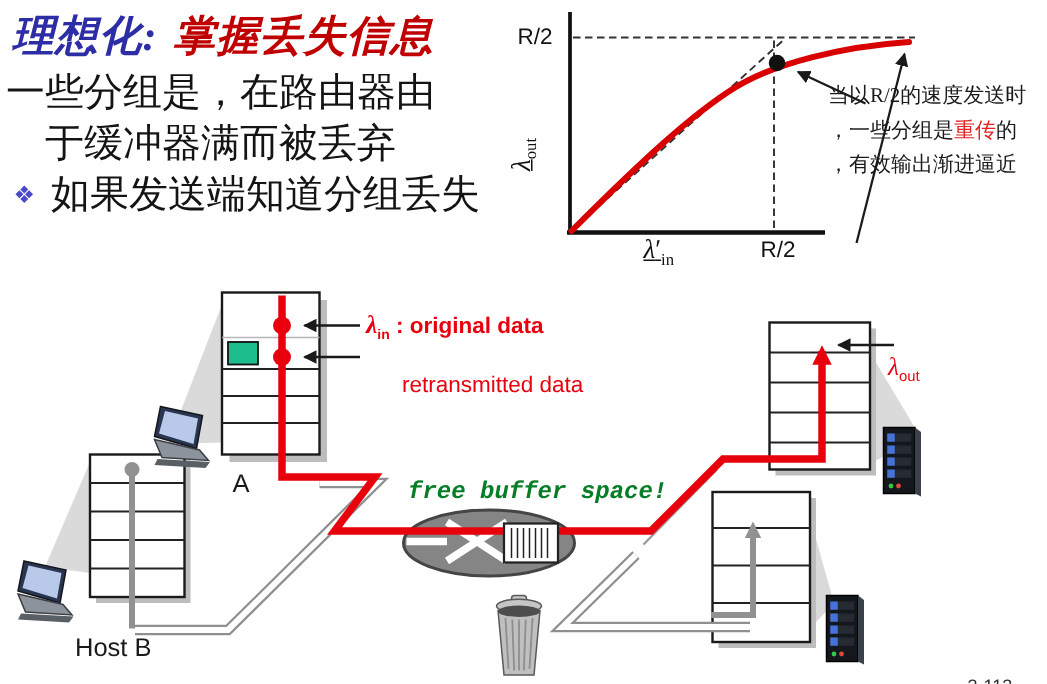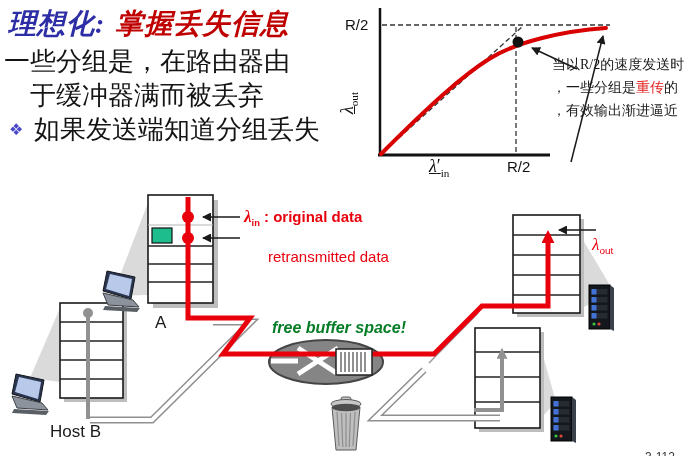--- a/index.html
+++ b/index.html
@@ -13,21 +13,21 @@
   .bullet-marker{font-size:16px;color:#4a4ac8;z-index:3;}
   .note{font-size:14px;line-height:23px;color:#1a1a1a;z-index:3;}
   .note .hl{color:#e32222;}
   .tick{font-family:"Liberation Sans",sans-serif;font-size:15px;color:#111;z-index:3;text-align:center;}
   .lam{font-style:italic;font-family:"Liberation Serif",serif;}
   sub{font-size:0.62em;}
   .axis-label{font-size:18px;color:#111;z-index:3;text-decoration:underline;}
   .rot{transform:rotate(-90deg);transform-origin:0 0;}
   .red-label{font-family:"Liberation Sans",sans-serif;font-size:15px;color:#e8000d;z-index:3;}
   .red-label .lam{font-size:17px;}
-  .free-buf{font-family:Liberation Sans, sans-serif;font-style:italic;font-weight:bold;
+  .free-buf{font-family:Liberation Mono, monospace;font-style:italic;font-weight:bold;
             font-size:16px;color:#067d26;z-index:3;}
   .host-label{font-family:"Liberation Sans",sans-serif;font-size:17px;color:#1a1a1a;z-index:3;}
   .pagenum{font-family:"Liberation Sans",sans-serif;font-size:12px;color:#333;z-index:3;}
   svg.layer{position:absolute;left:0;top:0;z-index:1;}
   .pipe-outer{stroke:#8f8f8f;stroke-width:7;fill:none;}
   .pipe-inner{stroke:#ffffff;stroke-width:4;fill:none;}
 </style>
 </head>
 <body>
 

